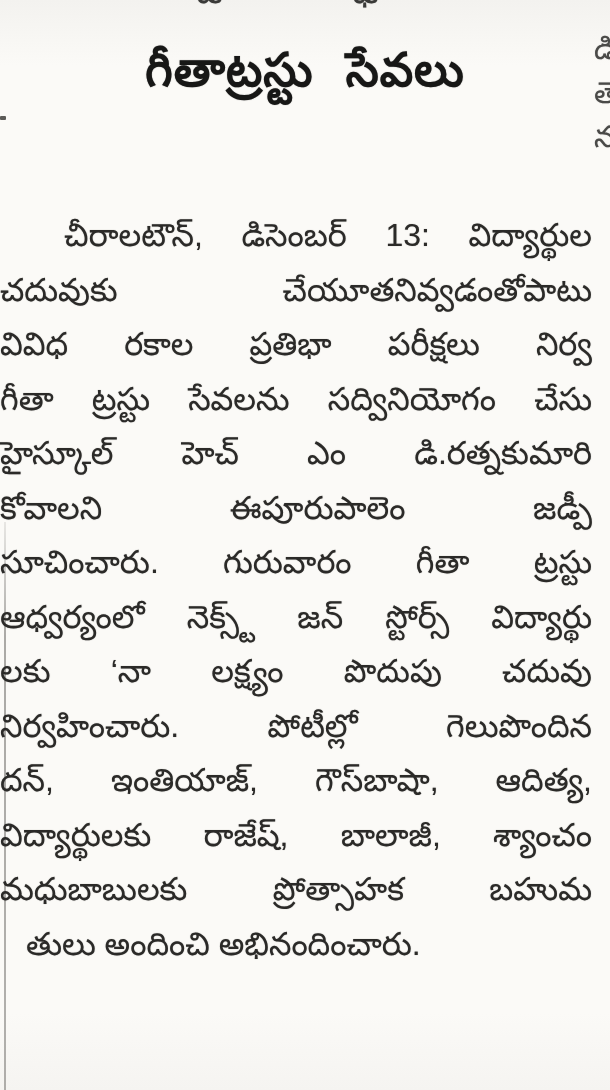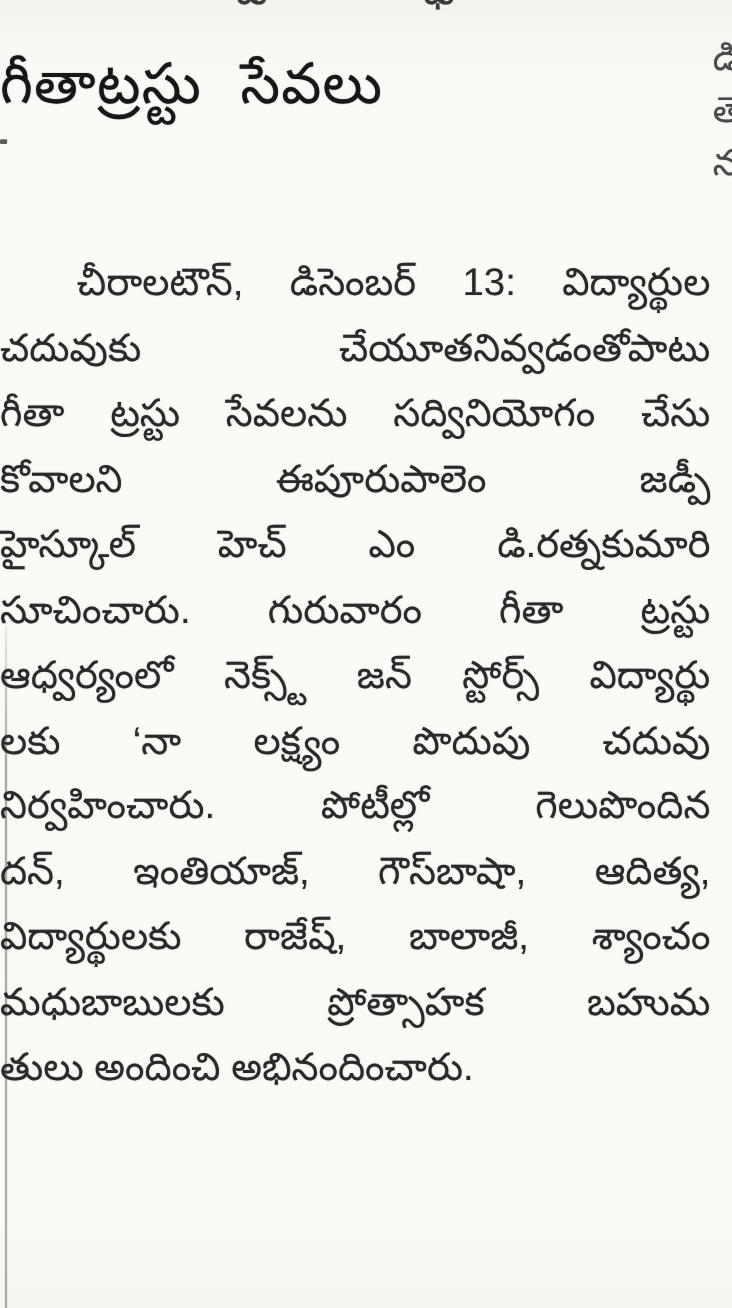--- a/index.html
+++ b/index.html
@@ -15,23 +15,23 @@
     overflow: hidden;
     background: linear-gradient(180deg, #f3f2ef 0%, #fbfaf7 6%, #fbfaf7 93%, #f5f4f1 100%);
     font-family: "Liberation Sans", sans-serif;
   }
   
   .headline {
     position: absolute;
     top: 30px;
     left: 0;
     width: 100%;
-    text-align: left;
+    text-align: center;
     color: #171716;
-    font-weight: 400;
+    font-weight: 700;
   }
   .headline .hl-line {
     font-size: 47px;
     line-height: 79px;
     letter-spacing: 1px;
     word-spacing: 18px;
     text-shadow: 0 0 1px rgba(20,20,20,0.55);
   }
   
   .body-col {
@@ -49,20 +49,21 @@
     text-align-last: justify;
     white-space: nowrap;
     text-shadow: 0 0 1px rgba(45,45,42,0.45);
     overflow: visible;
   }
   .body-line.first {
     text-indent: 64px;
   }
   .body-line.last {
     text-align-last: left;
+    margin-left: 26px;
   }
   
   .top-frag {
     position: absolute;
     font-size: 36px;
     color: #3a3a38;
     line-height: 36px;
     top: -27px; 
     text-shadow: 0 0 1px rgba(50,50,50,0.4);
   }
@@ -112,23 +113,24 @@
   <div class="column-rule-left"></div>
   <div class="left-edge-mark"></div>
 
   <div class="headline">
     <div class="hl-line">గీతాట్రస్టు సేవలు</div>
   </div>
 
   <div class="body-col">
     <div class="body-line first">చీరాలటౌన్, డిసెంబర్ 13: విద్యార్థుల</div>
     <div class="body-line">చదువుకు చేయూతనివ్వడంతోపాటు</div>
+    <div class="body-line">వివిధ రకాల ప్రతిభా పరీక్షలు నిర్వ</div>
     <div class="body-line">గీతా ట్రస్టు సేవలను సద్వినియోగం చేసు</div>
+    <div class="body-line">హైస్కూల్ హెచ్ ఎం డి.రత్నకుమారి</div>
     <div class="body-line">కోవాలని ఈపూరుపాలెం జడ్పీ</div>
-    <div class="body-line">హైస్కూల్ హెచ్ ఎం డి.రత్నకుమారి</div>
     <div class="body-line">సూచించారు. గురువారం గీతా ట్రస్టు</div>
     <div class="body-line">ఆధ్వర్యంలో నెక్స్ట్ జన్ స్టోర్స్ విద్యార్థు</div>
     <div class="body-line">లకు ‘నా లక్ష్యం పొదుపు చదువు</div>
     <div class="body-line">నిర్వహించారు. పోటీల్లో గెలుపొందిన</div>
     <div class="body-line">దన్, ఇంతియాజ్, గౌస్‌బాషా, ఆదిత్య,</div>
     <div class="body-line">విద్యార్థులకు రాజేష్, బాలాజీ, శ్యాంచం</div>
     <div class="body-line">మధుబాబులకు ప్రోత్సాహక బహుమ</div>
     <div class="body-line last">తులు అందించి అభినందించారు.</div>
   </div>
 

